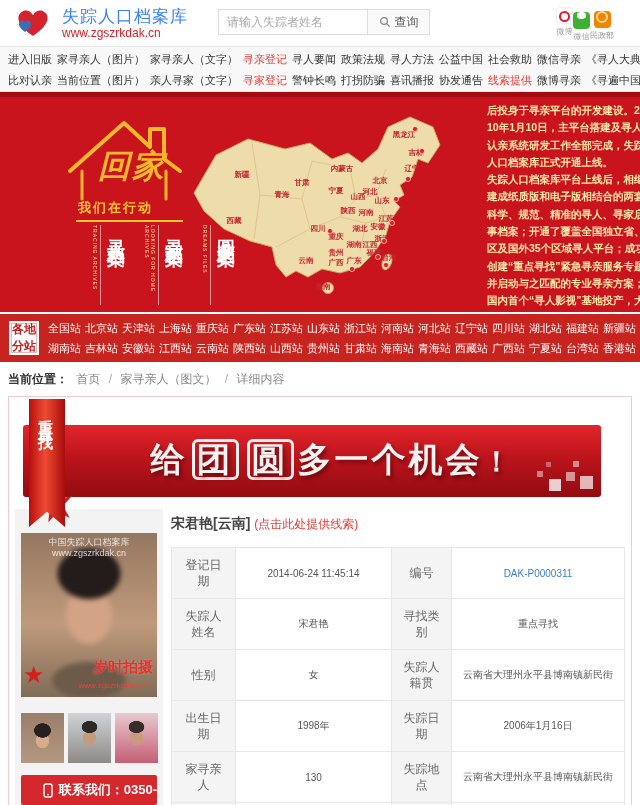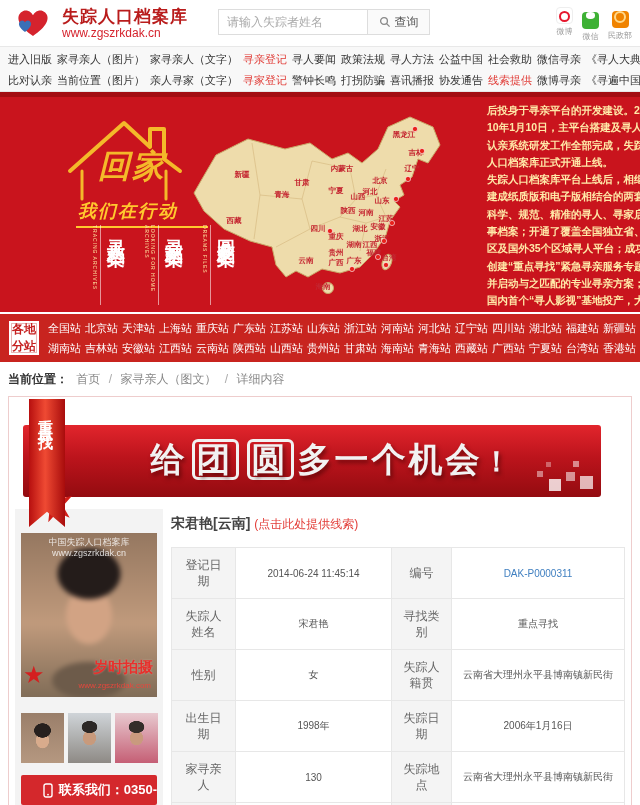--- a/index.html
+++ b/index.html
@@ -3,27 +3,27 @@
 <meta charset="utf-8">
 <title>失踪人口档案库</title>
 <style>
   *{box-sizing:border-box;margin:0;padding:0}
   html,body{width:640px;height:805px}
   body{position:relative;overflow:hidden;background:#fff;font-family:"Liberation Sans","DejaVu Sans",sans-serif}
 
   
   .header{position:absolute;top:0;left:0;right:0;height:46px;background:#fff}
   .logo{position:absolute;left:12px;top:5px;display:flex;align-items:center;gap:8px;cursor:pointer}
-  .logo-t1{color:#b91c1c;font-size:17px;font-weight:bold;letter-spacing:1px;line-height:19px}
+  .logo-t1{color:#3b82f6;font-size:17px;font-weight:normal;letter-spacing:1px;line-height:19px}
   .logo-t2{color:#d5232d;font-size:12px}
   .search{position:absolute;left:218px;top:9px;display:flex}
   .search input{width:150px;height:26px;border:1px solid #ddd;padding:0 8px;font-size:12px;color:#333;outline:none;font-family:inherit}
   .search input::placeholder{color:#aaa}
   .search button{height:26px;width:62px;border:1px solid #ddd;border-left:none;background:#fafafa;font-size:12px;color:#555;display:flex;align-items:center;justify-content:center;gap:4px;cursor:pointer;font-family:inherit}
-  .social{position:absolute;left:556px;top:7px;display:flex;gap:9px}
+  .social{position:absolute;left:556px;top:7px;display:flex;}
   .sitem{text-align:center;cursor:pointer}
   .sic{width:17px;height:17px;border-radius:4px;display:block;margin:0 auto}
   .sic.wb{background:#fff;border:1px solid #eee}
   .sic.wb::after{content:'';display:block;width:7px;height:7px;margin:3px auto;border-radius:50%;border:2px solid #e6162d}
   .sic.wx{background:#3eb135}
   .sic.wx::after{content:'';display:block;width:9px;height:7px;margin:5px auto;background:#fff;border-radius:45%}
   .sic.mzb{background:#f08300}
   .sic.mzb::after{content:'';display:block;width:8px;height:8px;margin:3.5px auto;border-radius:50%;border:2px solid #ffd98c}
   .slabel{font-size:8px;color:#999;margin-top:2px;white-space:nowrap}
 
@@ -31,21 +31,21 @@
   .nav{position:absolute;top:46px;left:0;right:0;height:46px;background:#f8f8f8;border-top:1px solid #e8e8e8;border-bottom:1px solid #e6e6e6;padding:2px 0 0 8px}
   .nav-row{height:21px;line-height:21px;white-space:nowrap;overflow:hidden;font-size:11px;color:#333}
   .nav-row .lnk{margin-right:5px;cursor:pointer}
   .lnk.hl{color:#e03a35}
   .strip{position:absolute;top:92px;left:0;right:0;height:5px;background:#a30d12}
 
   
   .banner{position:absolute;top:97px;left:0;right:0;height:215px;background:#c9141d;overflow:hidden}
   .house{position:absolute;left:62px;top:12px}
   .house-word{position:absolute;left:98px;top:48px;font-size:32px;font-weight:bold;font-style:italic;color:#f4b92a;letter-spacing:2px}
-  .slogan{position:absolute;left:76px;top:102px;font-size:18px;font-weight:bold;font-style:italic;color:#ffc92e;border-bottom:2px solid #ffc92e;padding:0 30px 3px 2px;letter-spacing:2px}
+  .slogan{position:absolute;left:76px;top:102px;font-size:13px;font-weight:bold;color:#ffc92e;border-bottom:2px solid #ffc92e;padding:0 30px 3px 2px;letter-spacing:2px}
   .cols{position:absolute;left:92px;top:128px;display:flex;gap:16px}
   .bcol{display:flex}
   .bcol .en{writing-mode:vertical-rl;font-size:5px;color:#ffe6a0;border-right:1px solid rgba(255,255,255,.55);padding-right:2px;margin-right:3px;height:80px;overflow:hidden;letter-spacing:1px}
   .bcol .cn{writing-mode:vertical-rl;text-orientation:upright;font-size:18px;font-weight:bold;color:#fff;letter-spacing:3px}
   .mapwrap{position:absolute;left:190px;top:2px}
   .prov{font-size:7.5px;fill:#c42530;text-anchor:middle;font-weight:bold}
   .pin{fill:#e8211c;stroke:#ffffff;stroke-width:.6}
   .intro{position:absolute;left:487px;top:5px;width:200px;font-size:10.5px;font-weight:bold;color:#ffe9a8;line-height:17.3px;white-space:nowrap}
 
   

